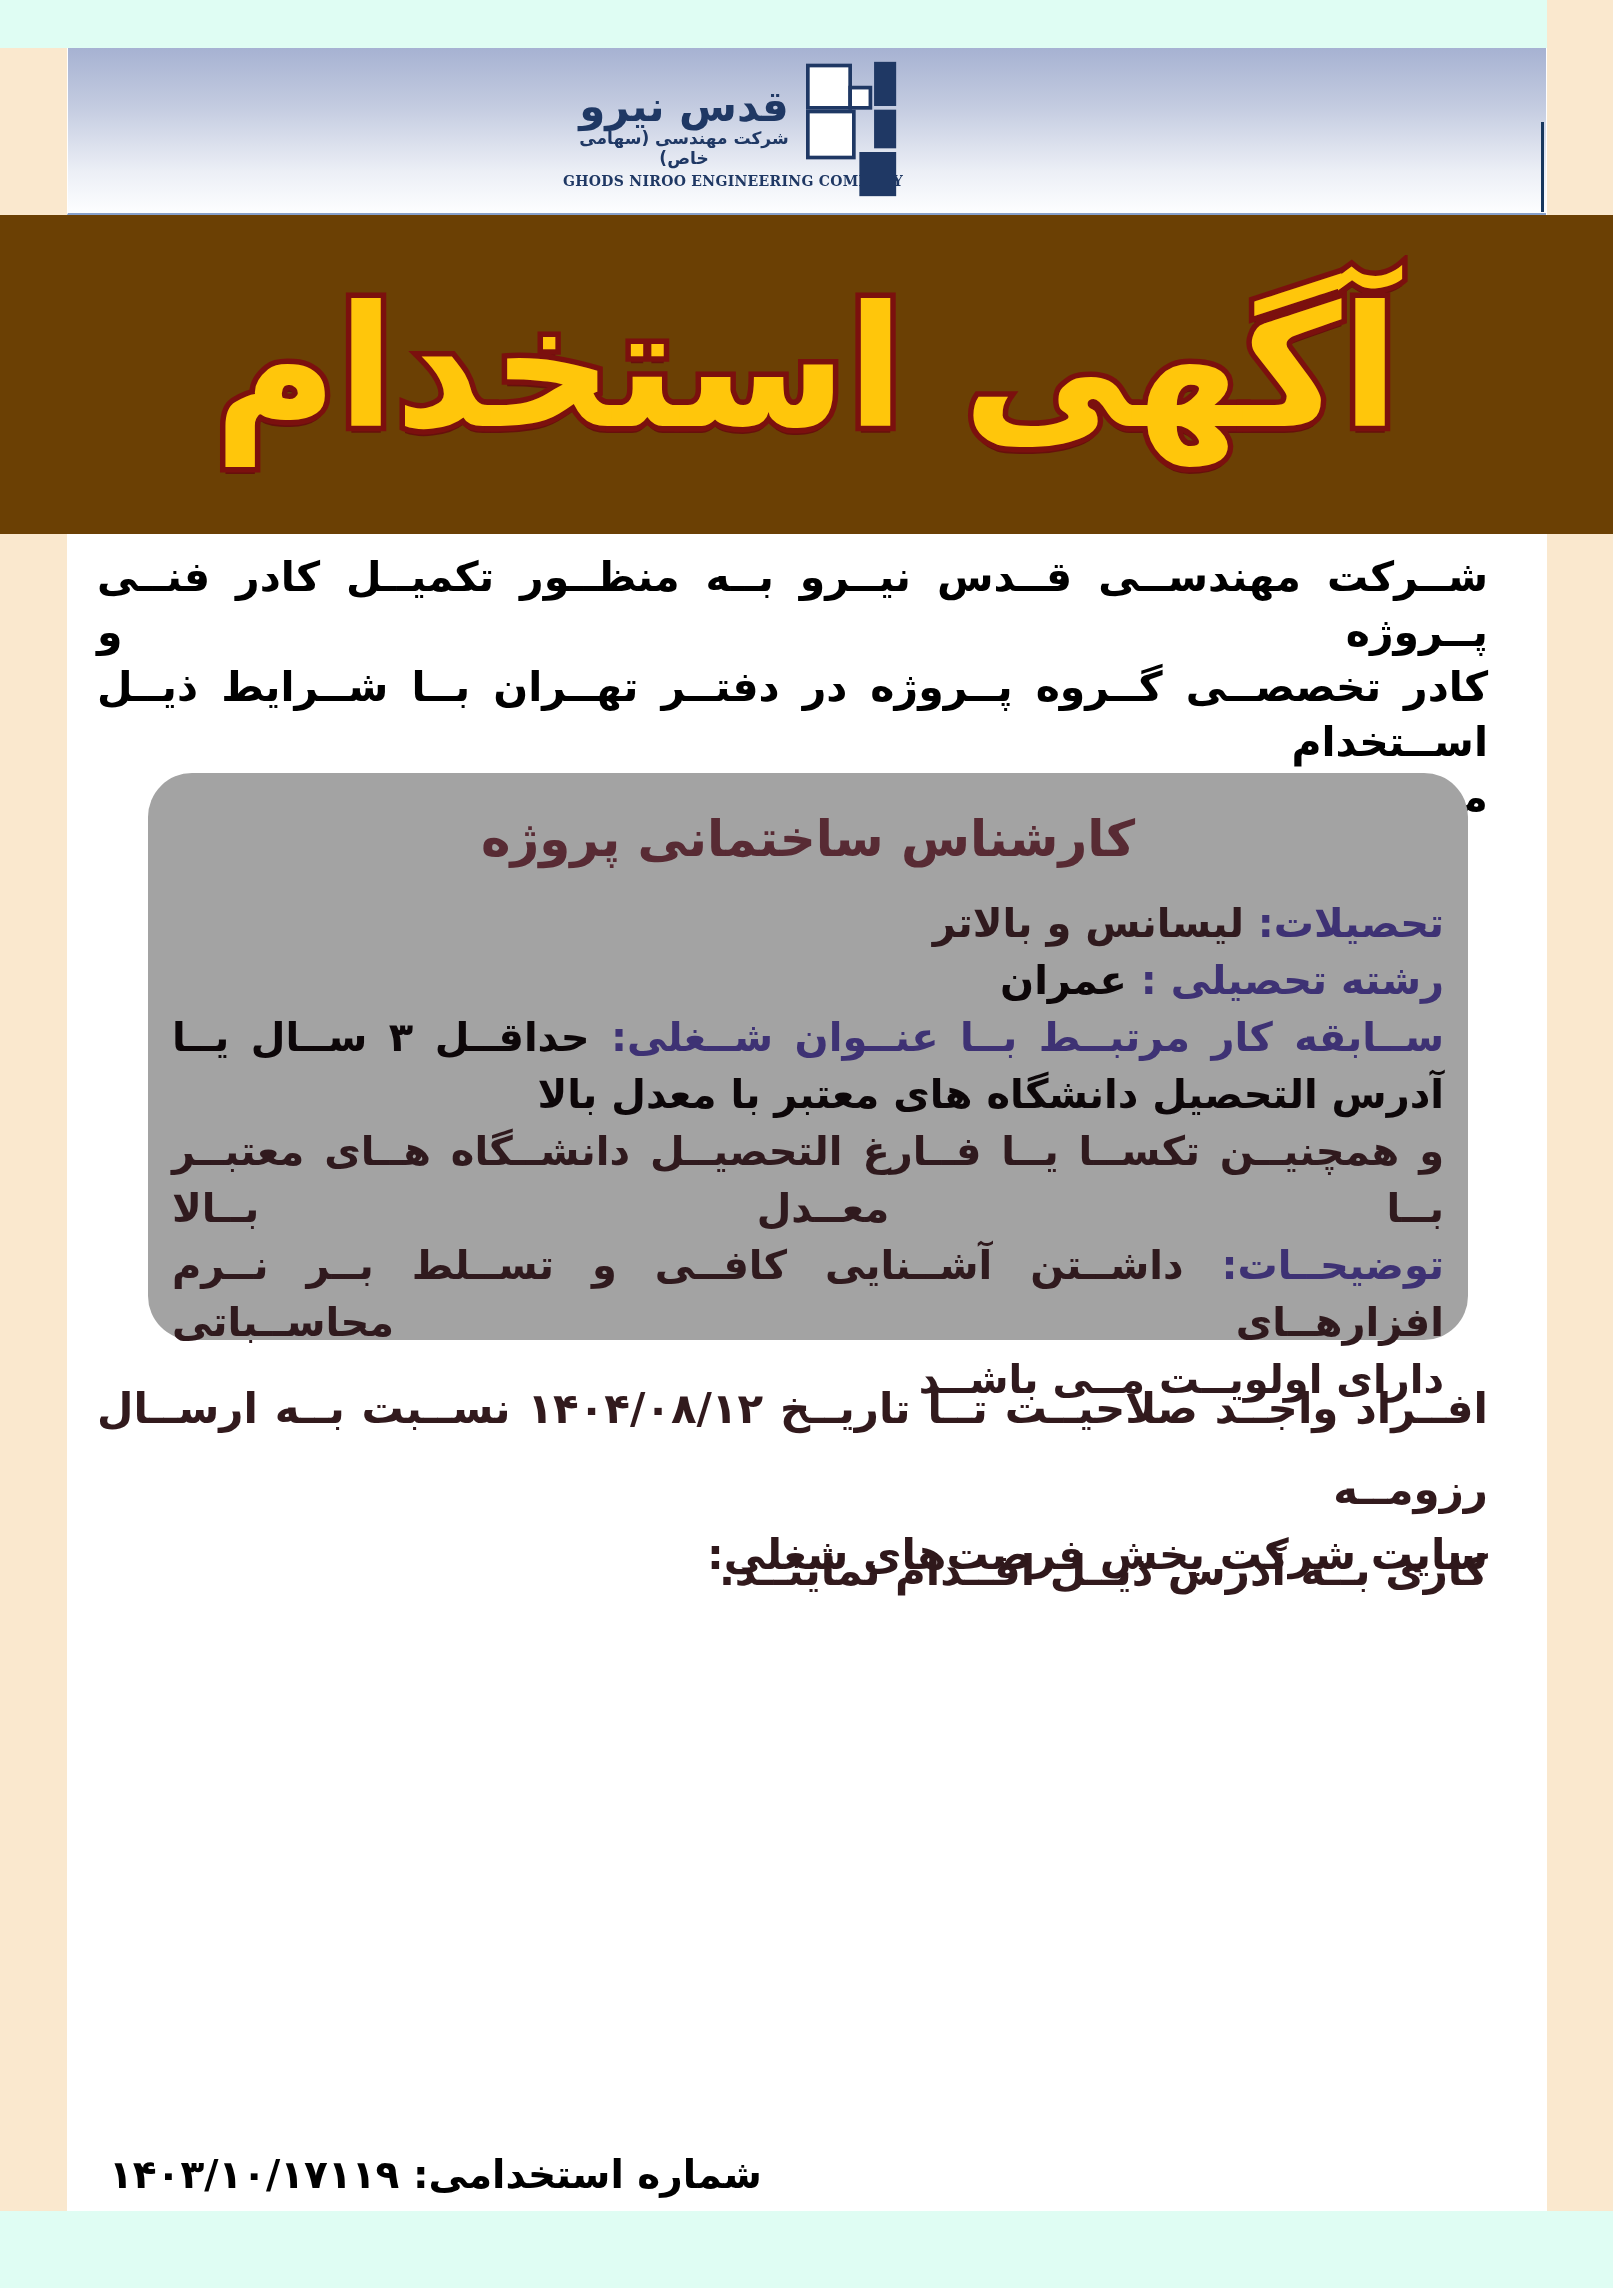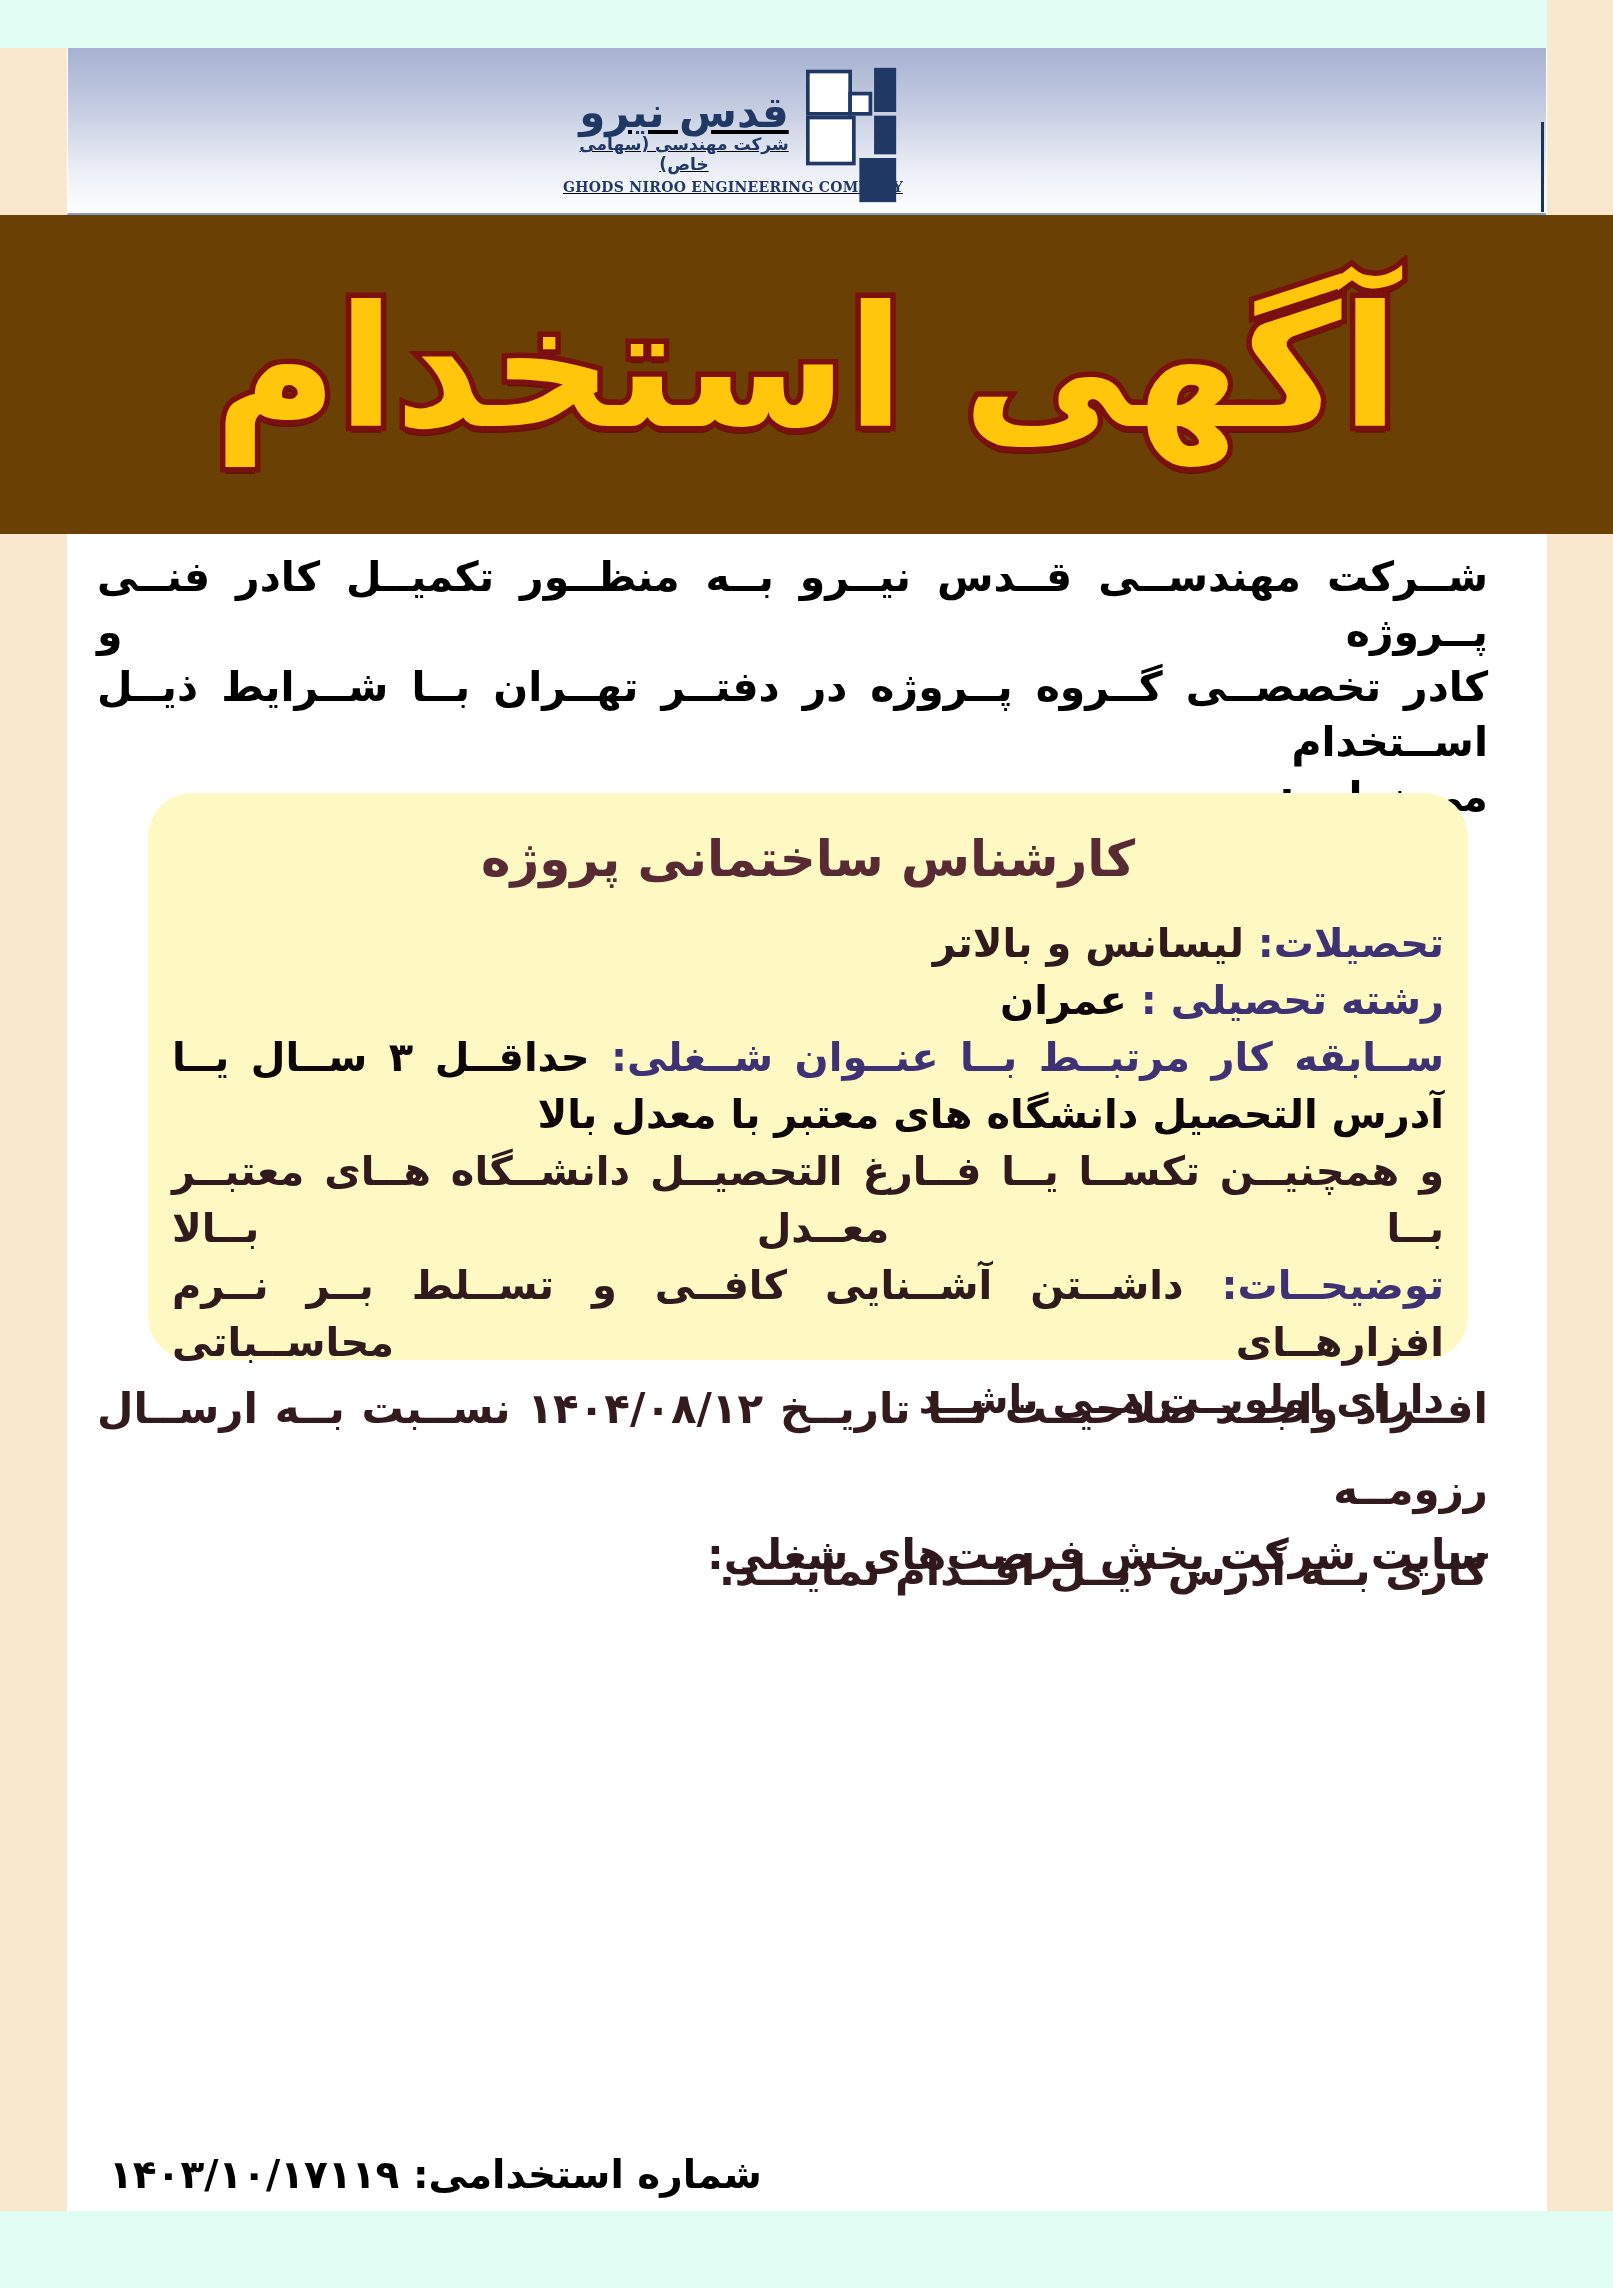--- a/index.html
+++ b/index.html
@@ -18,21 +18,21 @@
 
   
   .header-band{
     position:absolute;left:67px;top:48px;width:1479px;height:167px;
     box-sizing:border-box;
     background:linear-gradient(to bottom,#A6B2D2 0%,#C3CBE0 35%,#ECEFF6 75%,#FDFEFF 100%);
     border-bottom:2.8px solid #87A0CB;
     border-left:1.8px solid #FFFFFF;
   }
   .header-edge-line{position:absolute;left:1542px;top:74px;width:2.8px;height:90px;background:#17375E;}
-  .logo{position:absolute;left:563px;top:66px;display:flex;align-items:flex-end;gap:1px;direction:ltr;text-decoration:underline;}
+  .logo{position:absolute;left:563px;top:60px;display:flex;align-items:flex-end;gap:1px;direction:ltr;}
   .logo-text{width:242px;text-align:center;color:#1F3864;}
   .logo-title{font-size:42px;font-weight:bold;line-height:1.05;direction:rtl;}
   .logo-sub{font-size:17px;font-weight:bold;line-height:1.15;direction:rtl;margin-top:0;}
   .logo-en{font-family:"DejaVu Serif", serif;font-size:14px;font-weight:bold;letter-spacing:0.3px;margin-top:4.6px;white-space:nowrap;}
   .logo-mark{margin-bottom:-9.2px;line-height:0;}
 
   
   .banner{
     position:absolute;left:0;top:215px;width:1613px;height:319px;
     background:#6B4004;display:flex;align-items:center;justify-content:center;
@@ -49,22 +49,22 @@
   
   .rtl-block{direction:rtl;font-weight:bold;}
   .intro{position:absolute;left:97px;top:550px;width:1391px;font-size:41px;line-height:55px;color:#000000;}
   .tline{width:100%;}
   .al-justify{text-align:justify;text-align-last:justify;}
   .al-right{text-align:right;}
 
   
   .job-box{
     position:absolute;left:148px;top:773px;width:1320px;height:567px;
-    box-sizing:border-box;border-radius:44px;background:#fef9c3;
-    padding:39px 24px 0;direction:rtl;margin-top:20px;
+    box-sizing:border-box;border-radius:44px;background:#a3a3a3;
+    padding:39px 24px 0;direction:rtl;
   }
   .job-title{
     text-align:center;color:#582B34;font-size:50px;font-weight:bold;
     line-height:55px;margin-bottom:28px;
   }
   .job-lines{font-size:40px;font-weight:bold;line-height:57px;color:#301A1E;}
   .c-label{color:#3E3274;}
   .c-maroon{color:#301A1E;}
   .c-black{color:#0D0709;}
   .c-inherit{color:inherit;}

